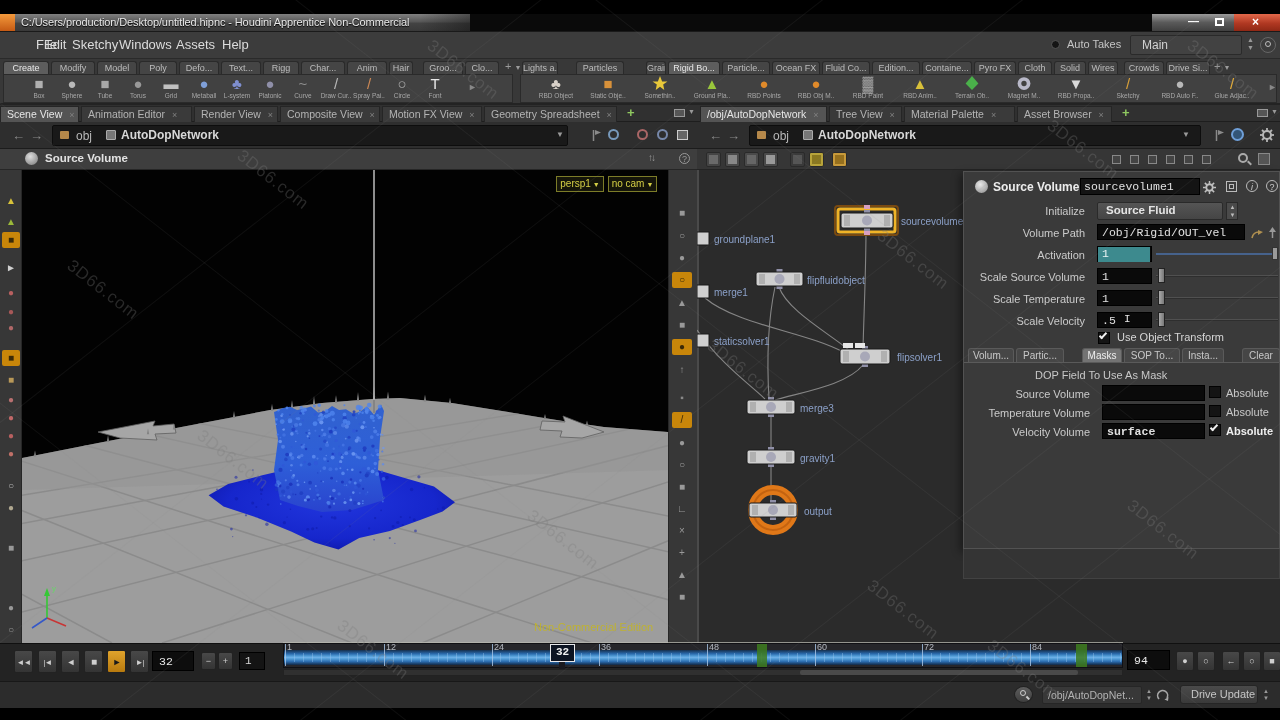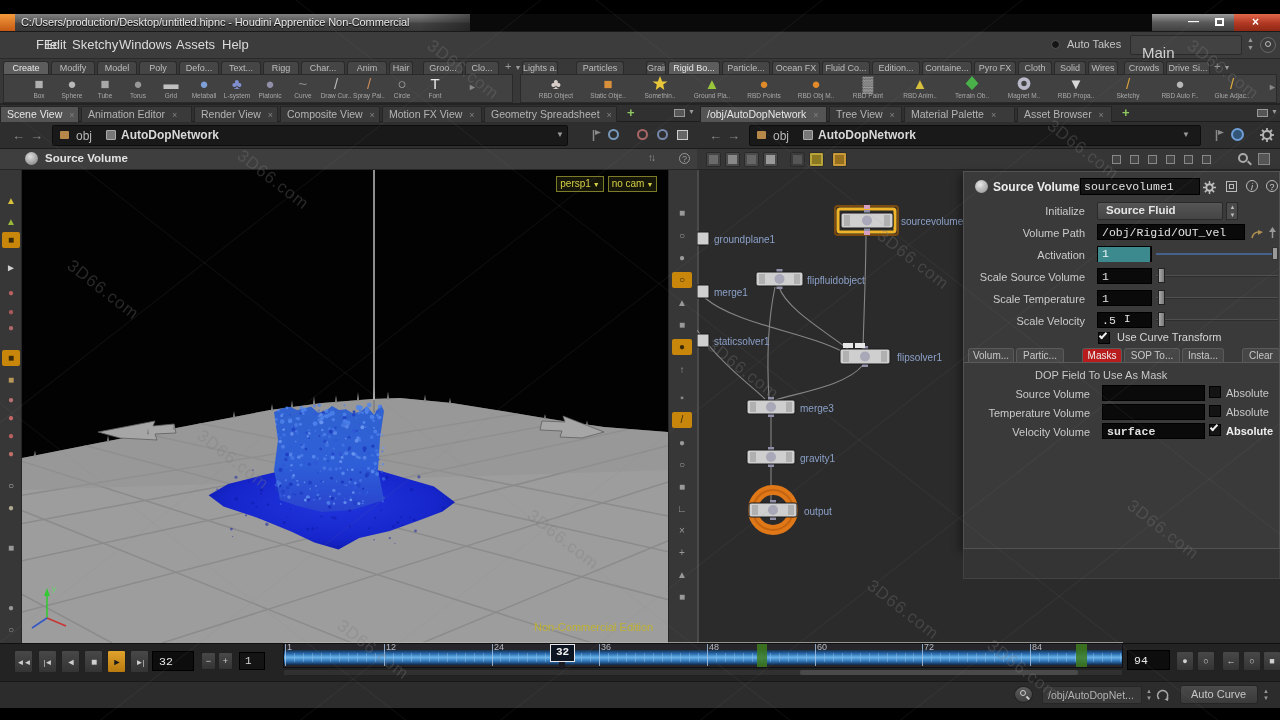--- a/index.html
+++ b/index.html
@@ -10,21 +10,21 @@
 .shelftab{position:absolute;top:61px;height:13px;background:#454545;border:1px solid #2a2a2a;border-bottom:none;border-radius:3px 3px 0 0;font-size:9px;color:#bdbdbd;text-align:center;line-height:12px;overflow:hidden;white-space:nowrap}
 .shelftab.sel{background:#5d5d5d;color:#e8e8e8}
 .tool{position:absolute;top:75px;width:44px;height:28px;text-align:center;font-size:6.5px;color:#a8a8a8;overflow:hidden;white-space:nowrap}
 .ticon{display:block;margin:0 auto;width:20px;height:17px;line-height:17px;font-size:15px}
 .ptab{position:absolute;top:106px;height:16px;background:#3a3a3a;border:1px solid #252525;border-bottom:none;font-size:10.5px;color:#b4b4b4;line-height:15px;white-space:nowrap}
 .ptab.sel{background:#545454;color:#e6e6e6}
 .camBtn{position:absolute;top:176px;height:16px;background:#15150a;border:1px solid #7c7c28;color:#d5cf45;font-size:10px;line-height:14px;text-align:center}
 .plabel{position:absolute;font-size:11px;color:#cacaca;text-align:right;white-space:nowrap}
 .pfield{position:absolute;background:#0a0a0a;border:1px solid #000;height:16px;color:#e0e0e0;font-size:11.5px;font-family:"Liberation Mono",monospace;line-height:15px;padding-left:4px;white-space:nowrap;overflow:hidden}
 .ptab2{position:absolute;top:348px;height:14px;background:#464646;border:1px solid #5a5a5a;border-bottom:none;border-radius:3px 3px 0 0;font-size:10px;color:#c8c8c8;text-align:center;line-height:13px;overflow:hidden}
-.ptab2.sel{background:#b91c1c;color:#eee}
+.ptab2.sel{background:#737373;color:#eee}
 .pcheck{position:absolute;width:12px;height:12px;background:#141414;border:1px solid #020202}
 .tbtn{position:absolute;top:650px;width:19px;height:23px;background:linear-gradient(180deg,#484848,#343434);border:1px solid #222;border-radius:2px;color:#cfcfcf;font-size:9px;text-align:center;line-height:22px;overflow:hidden}
 .wm{position:absolute;color:rgba(125,125,125,0.32);font-size:17px;transform:rotate(38deg);white-space:nowrap;letter-spacing:1px;z-index:60}
 .wline{position:absolute;background:rgba(135,135,135,0.10);transform-origin:0 0;z-index:60}
 .lticon{position:absolute;left:2px;width:18px;height:16px;border-radius:2px;font-size:10px;line-height:16px;text-align:center;color:#a5a5a5;overflow:hidden}
 .rticon{position:absolute;left:672px;width:20px;height:16px;border-radius:2px;font-size:10px;line-height:16px;text-align:center;color:#a5a5a5;overflow:hidden}
 .ck{position:absolute;width:8px;height:4px;border-left:2px solid #f0f0f0;border-bottom:2px solid #f0f0f0;transform:rotate(-47deg)}
 .cir{position:absolute;border-radius:50%}
 </style></head>
 <body>
@@ -42,21 +42,21 @@
 <div class="abs" style="left:0;top:31px;width:1280px;height:28px;background:#3c3c3c;border-top:1px solid #1a1a1a;border-bottom:1px solid #2a2a2a"></div>
 <div class="menuitem" style="left:36px">File</div>
 <div class="menuitem" style="left:44px">Edit</div>
 <div class="menuitem" style="left:72px">Sketchy</div>
 <div class="menuitem" style="left:119px">Windows</div>
 <div class="menuitem" style="left:176px">Assets</div>
 <div class="menuitem" style="left:222px">Help</div>
 <div class="abs cir" style="left:1051px;top:40px;width:9px;height:9px;background:#151515;border:1px solid #555"></div>
 <div class="abs" style="left:1067px;top:38px;font-size:11px;color:#c5c5c5">Auto Takes</div>
 <div class="abs" style="left:1130px;top:35px;width:112px;height:20px;background:#424242;border:1px solid #2a2a2a;border-radius:2px"></div>
-<div class="abs" style="left:1142px;top:44px;font-size:15px;color:#d2d2d2">Main</div>
+<div class="abs" style="left:1142px;top:38px;font-size:12px;color:#d2d2d2">Main</div>
 <div class="abs" style="left:1247px;top:36px;font-size:7px;color:#999;line-height:8px;letter-spacing:-1px">▲<br>▼</div>
 <div class="abs cir" style="left:1260px;top:37px;width:16px;height:16px;border:1px solid #666"></div>
 <div class="abs cir" style="left:1265px;top:41px;width:6px;height:6px;border:1px solid #bbb"></div>
 <div class="abs" style="left:0;top:59px;width:1280px;height:46px;background:#383838;border-bottom:2px solid #232323"></div>
 <div class="shelftab sel" style="left:3px;width:46px">Create</div>
 <div class="shelftab" style="left:51px;width:44px">Modify</div>
 <div class="shelftab" style="left:97px;width:40px">Model</div>
 <div class="shelftab" style="left:139px;width:38px">Poly</div>
 <div class="shelftab" style="left:179px;width:40px">Defo...</div>
 <div class="shelftab" style="left:221px;width:40px">Text...</div>
@@ -776,21 +776,21 @@
 <div class="pfield" style="left:1097px;top:290px;width:55px">1</div>
 <div class="abs" style="left:1156px;top:297px;width:122px;height:2px;background:#2e2e2e;border-top:1px solid #505050"></div>
 <div class="abs" style="left:1158px;top:290px;width:7px;height:15px;background:linear-gradient(90deg,#aaa,#777);border:1px solid #222"></div>
 <div class="plabel" style="left:885px;top:315px;width:200px;font-weight:normal;color:#cacaca">Scale Velocity</div>
 <div class="pfield" style="left:1097px;top:312px;width:55px">.5</div>
 <div class="abs" style="left:1156px;top:319px;width:122px;height:2px;background:#2e2e2e;border-top:1px solid #505050"></div>
 <div class="abs" style="left:1158px;top:312px;width:7px;height:15px;background:linear-gradient(90deg,#aaa,#777);border:1px solid #222"></div>
 <div class="abs mono" style="left:1124px;top:313px;font-size:11px;color:#e8e8e8">I</div>
 <div class="pcheck" style="left:1098px;top:332px"></div>
 <div class="ck" style="left:1099px;top:333px"></div>
-<div class="abs" style="left:1117px;top:331px;font-size:11px;color:#d6d6d6">Use Curve Transform</div>
+<div class="abs" style="left:1117px;top:331px;font-size:11px;color:#d6d6d6">Use Object Transform</div>
 <div class="ptab2" style="left:968px;width:46px">Volum...</div>
 <div class="ptab2" style="left:1016px;width:48px">Partic...</div>
 <div class="ptab2 sel" style="left:1082px;width:40px">Masks</div>
 <div class="ptab2" style="left:1124px;width:56px">SOP To...</div>
 <div class="ptab2" style="left:1182px;width:42px">Insta...</div>
 <div class="ptab2" style="left:1242px;width:38px">Clear</div>
 <div class="abs" style="left:964px;top:362px;width:315px;height:1px;background:#5a5a5a"></div>
 <div class="abs" style="left:1035px;top:369px;font-size:11px;color:#c8c8c8">DOP Field To Use As Mask</div>
 <div class="plabel" style="left:890px;top:388px;width:200px;font-weight:normal;color:#cacaca">Source Volume</div>
 <div class="pfield" style="left:1102px;top:385px;width:103px;"></div>
@@ -938,21 +938,21 @@
 <div class="abs cir" style="left:1020px;top:690px;width:6px;height:6px;border:1.5px solid #ccc"></div>
 <div class="abs" style="left:1026px;top:697px;width:4px;height:1.5px;background:#ccc;transform:rotate(45deg)"></div>
 <div class="abs" style="left:1042px;top:686px;width:100px;height:18px;background:#383838;border:1px solid #262626;border-radius:2px"></div>
 <div class="abs" style="left:1048px;top:689px;font-size:10.5px;color:#b2b2b2">/obj/AutoDopNet...</div>
 <div class="abs" style="left:1146px;top:688px;font-size:6px;color:#999;line-height:7px;letter-spacing:-1px">▲<br>▼</div>
 <div class="abs" style="left:1156px;top:688px"><svg width="14" height="13" viewBox="0 0 14 13">
       <path d="M3,10 A5,5 0 1 1 11,9" fill="none" stroke="#a8a8a8" stroke-width="1.6"></path>
       <polygon points="12,12 8.5,10.5 12.5,8" fill="#a8a8a8"></polygon>
     </svg></div>
 <div class="abs" style="left:1180px;top:685px;width:78px;height:19px;background:linear-gradient(180deg,#4a4a4a,#3a3a3a);border:1px solid #252525;border-radius:3px"></div>
-<div class="abs" style="left:1191px;top:688px;font-size:11px;color:#c6c6c6">Auto Curve</div>
+<div class="abs" style="left:1191px;top:688px;font-size:11px;color:#c6c6c6">Drive Update</div>
 <div class="abs" style="left:1263px;top:688px;font-size:6px;color:#999;line-height:7px;letter-spacing:-1px">▲<br>▼</div>
 <div class="abs" style="left:0;top:708px;width:1280px;height:12px;background:#000"></div>
 <div class="wm" style="left:60px;top:280px">3D66.com</div>
 <div class="wm" style="left:230px;top:170px">3D66.com</div>
 <div class="wm" style="left:420px;top:60px">3D66.com</div>
 <div class="wm" style="left:330px;top:640px">3D66.com</div>
 <div class="wm" style="left:700px;top:360px">3D66.com</div>
 <div class="wm" style="left:870px;top:250px">3D66.com</div>
 <div class="wm" style="left:1040px;top:140px">3D66.com</div>
 <div class="wm" style="left:520px;top:530px">3D66.com</div>

